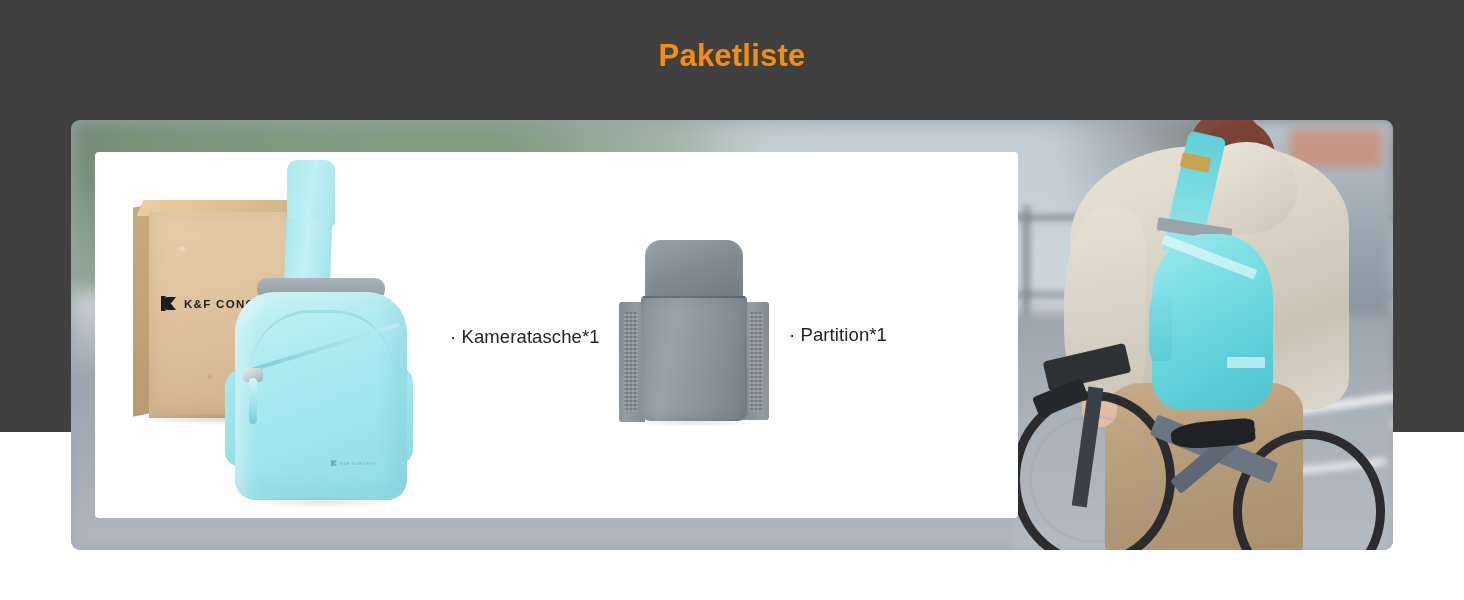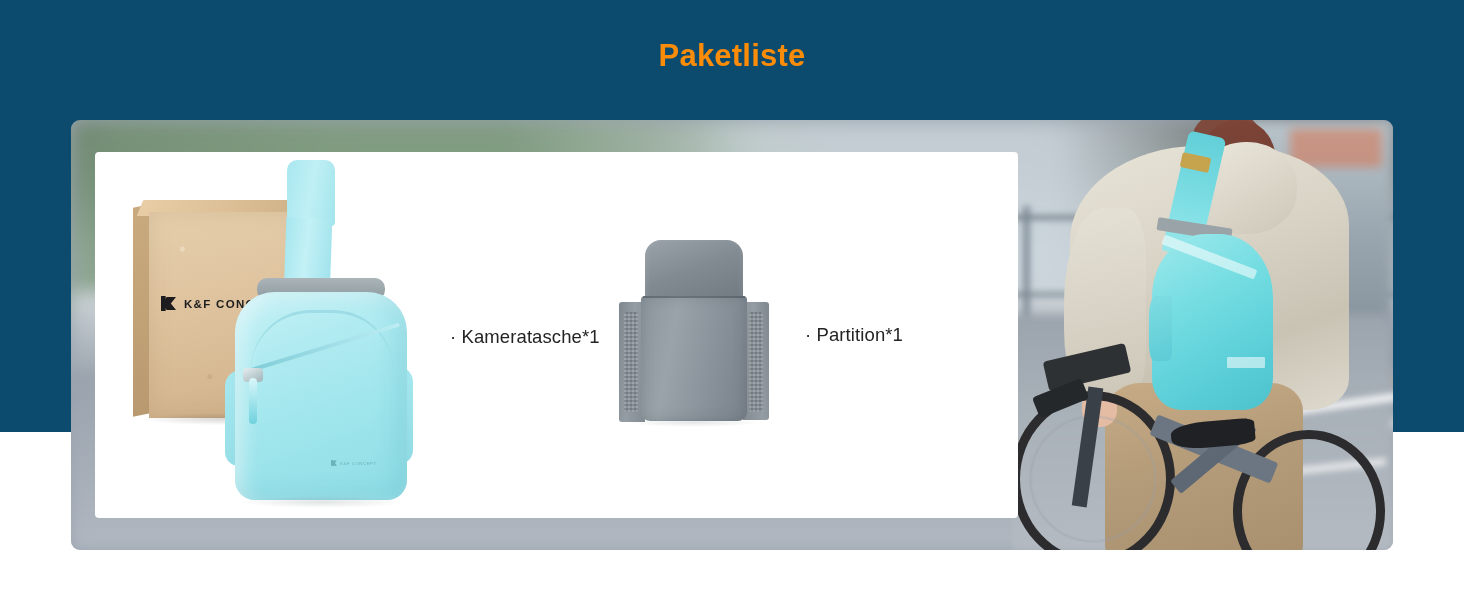--- a/index.html
+++ b/index.html
@@ -3,21 +3,21 @@
 <meta charset="utf-8">
 <style>
   * { box-sizing: border-box; margin: 0; padding: 0; }
   html, body {
     width: 1464px; height: 600px;
     background: #ffffff;
     font-family: "Liberation Sans", sans-serif;
     overflow: hidden;
   }
 
-  .page { position: relative; width: 1464px; height: 432px; background: #0c4a6e; }
+  .page { position: relative; width: 1464px; height: 432px; background: #404040; }
 
   
   .title {
     position: absolute;
     left: 0; top: 38px;
     width: 1464px;
     text-align: center;
     font-size: 31px;
     font-weight: bold;
     letter-spacing: 0.2px;
@@ -495,20 +495,20 @@
             <div class="part-flap-l"></div>
             <div class="part-flap-r"></div>
             <div class="velcro-l"></div>
             <div class="velcro-r"></div>
             <div class="part-top"></div>
             <div class="part-main"></div>
             <div class="part-stitch"></div>
             <div class="part-shadow"></div>
           </div>
 
-          <div class="label" style="margin-left:36px;">· Partition*1</div>
+          <div class="label" style="margin-left:20px;">· Partition*1</div>
         </div>
 
       </div>
     </div>
 
   </div>
 </div>
 
 </body></html>

